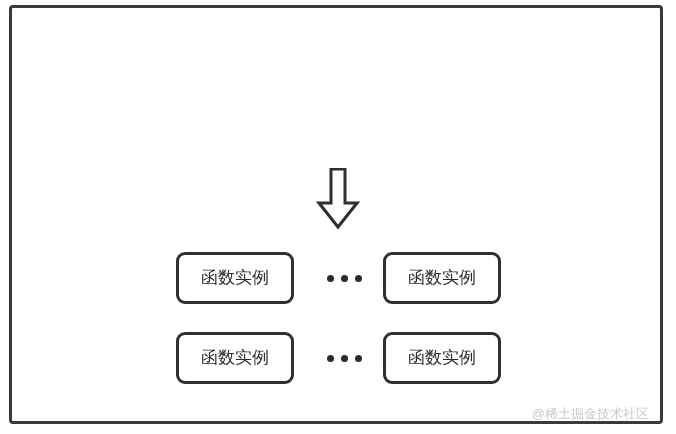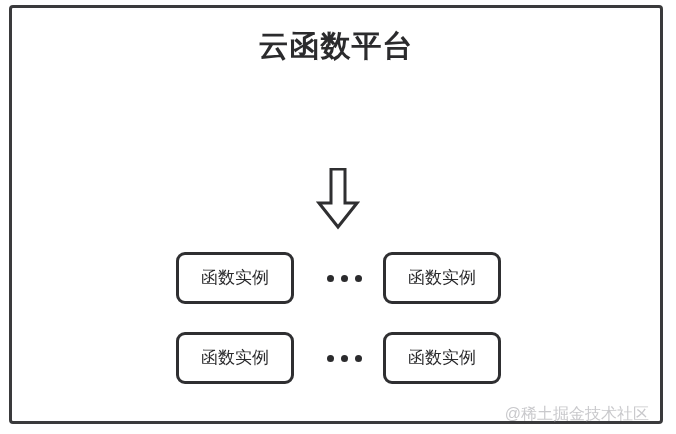--- a/index.html
+++ b/index.html
@@ -139,35 +139,34 @@
     height: 7px;
     border-radius: 50%;
     background: #2b2b2d;
   }
 
   
   .watermark {
     position: absolute;
     right: 27px;
     bottom: 12px;
-    font-size: 16px;
+    font-size: 13px;
     line-height: 16px;
     color: #c9c9cc;
     white-space: nowrap;
     user-select: none;
   }
 </style>
 </head>
 <body>
 
 <div id="diagram-root">
 
   <div class="platform-frame"></div>
 
-  <div class="platform-title">云函数平台</div>
 
 
   <div class="flow-arrow">
     <svg viewBox="0 0 44 62" xmlns="http://www.w3.org/2000/svg">
       <path d="M15 1 L29 1 L29 35 L41 35 L22 59 L3 35 L15 35 Z" fill="#ffffff" stroke="#2f2f31" stroke-width="3" stroke-linejoin="miter"></path>
     </svg>
   </div>
 
   <div class="instance-rows">
 

